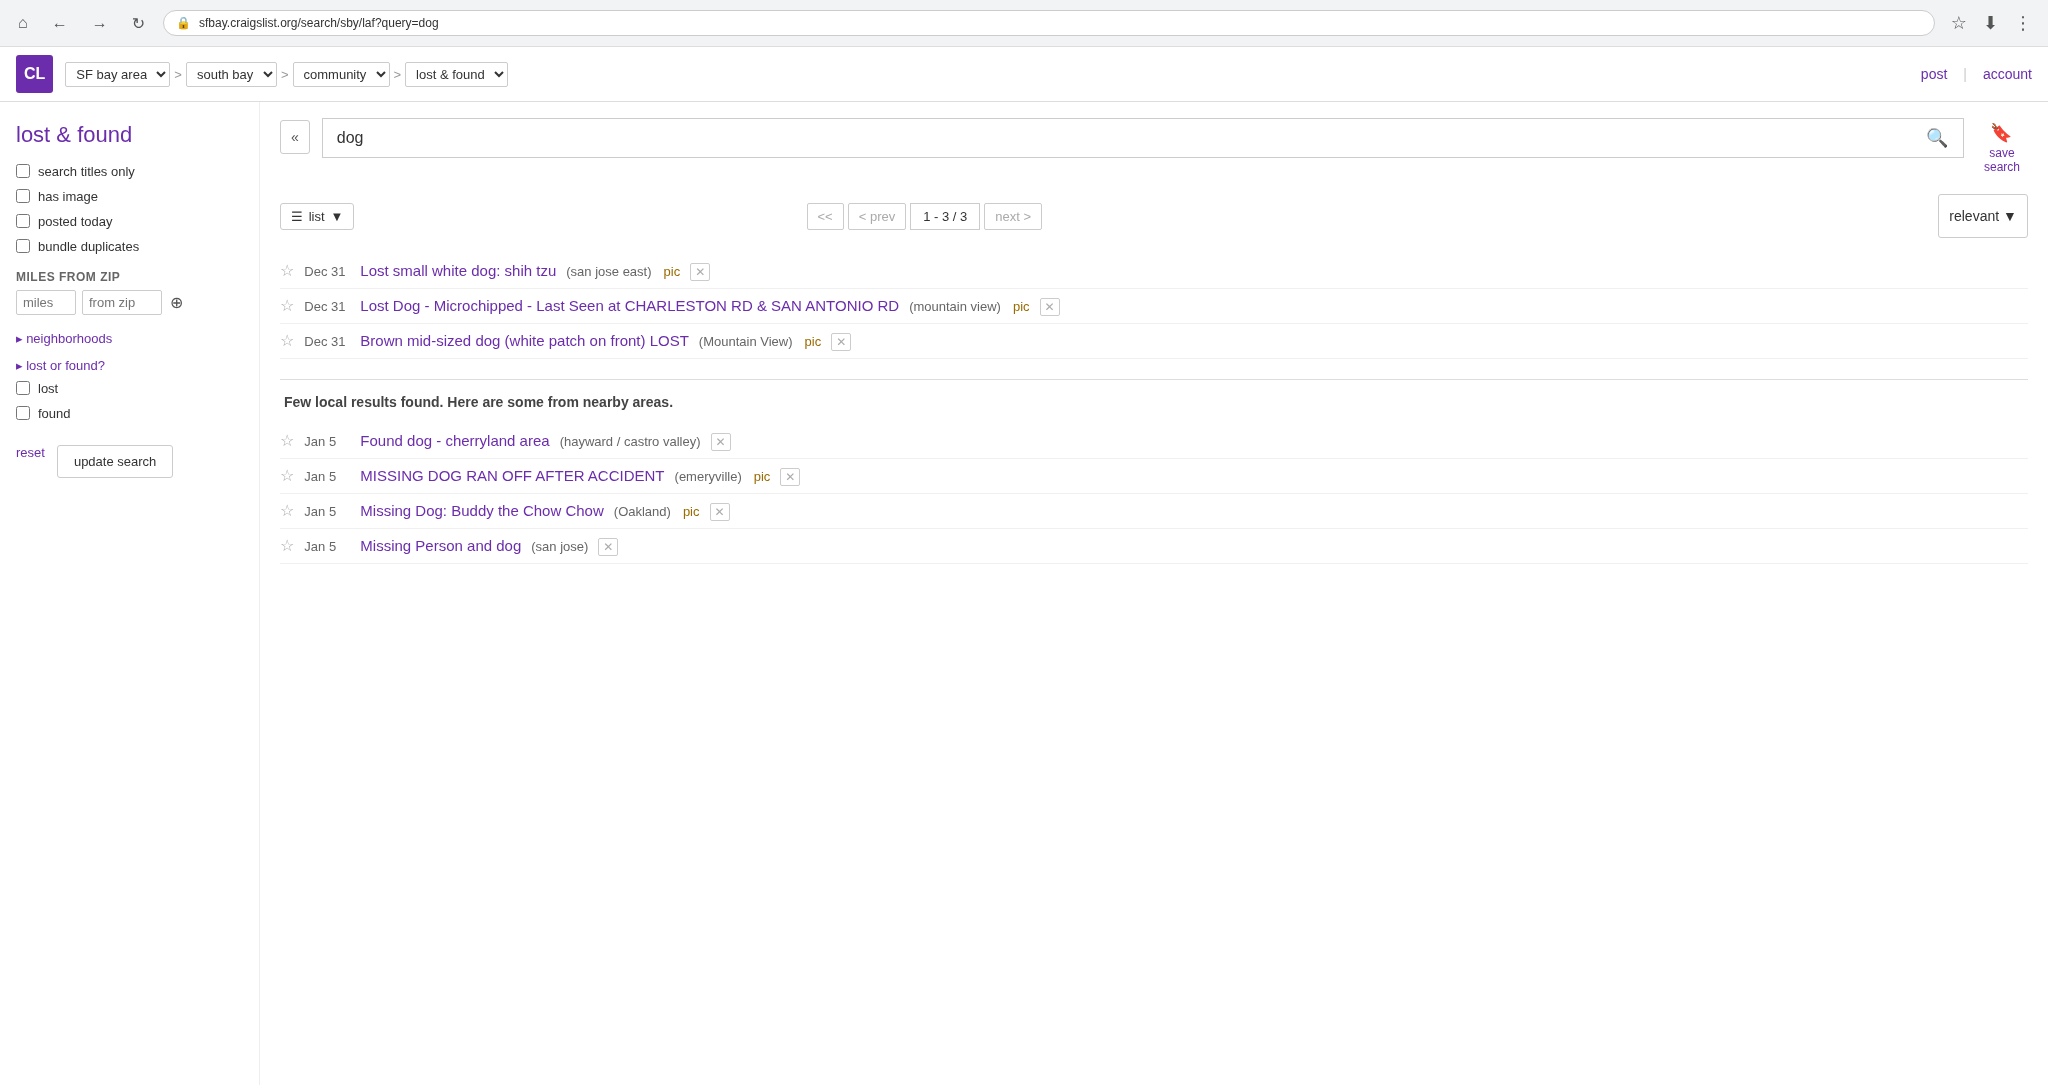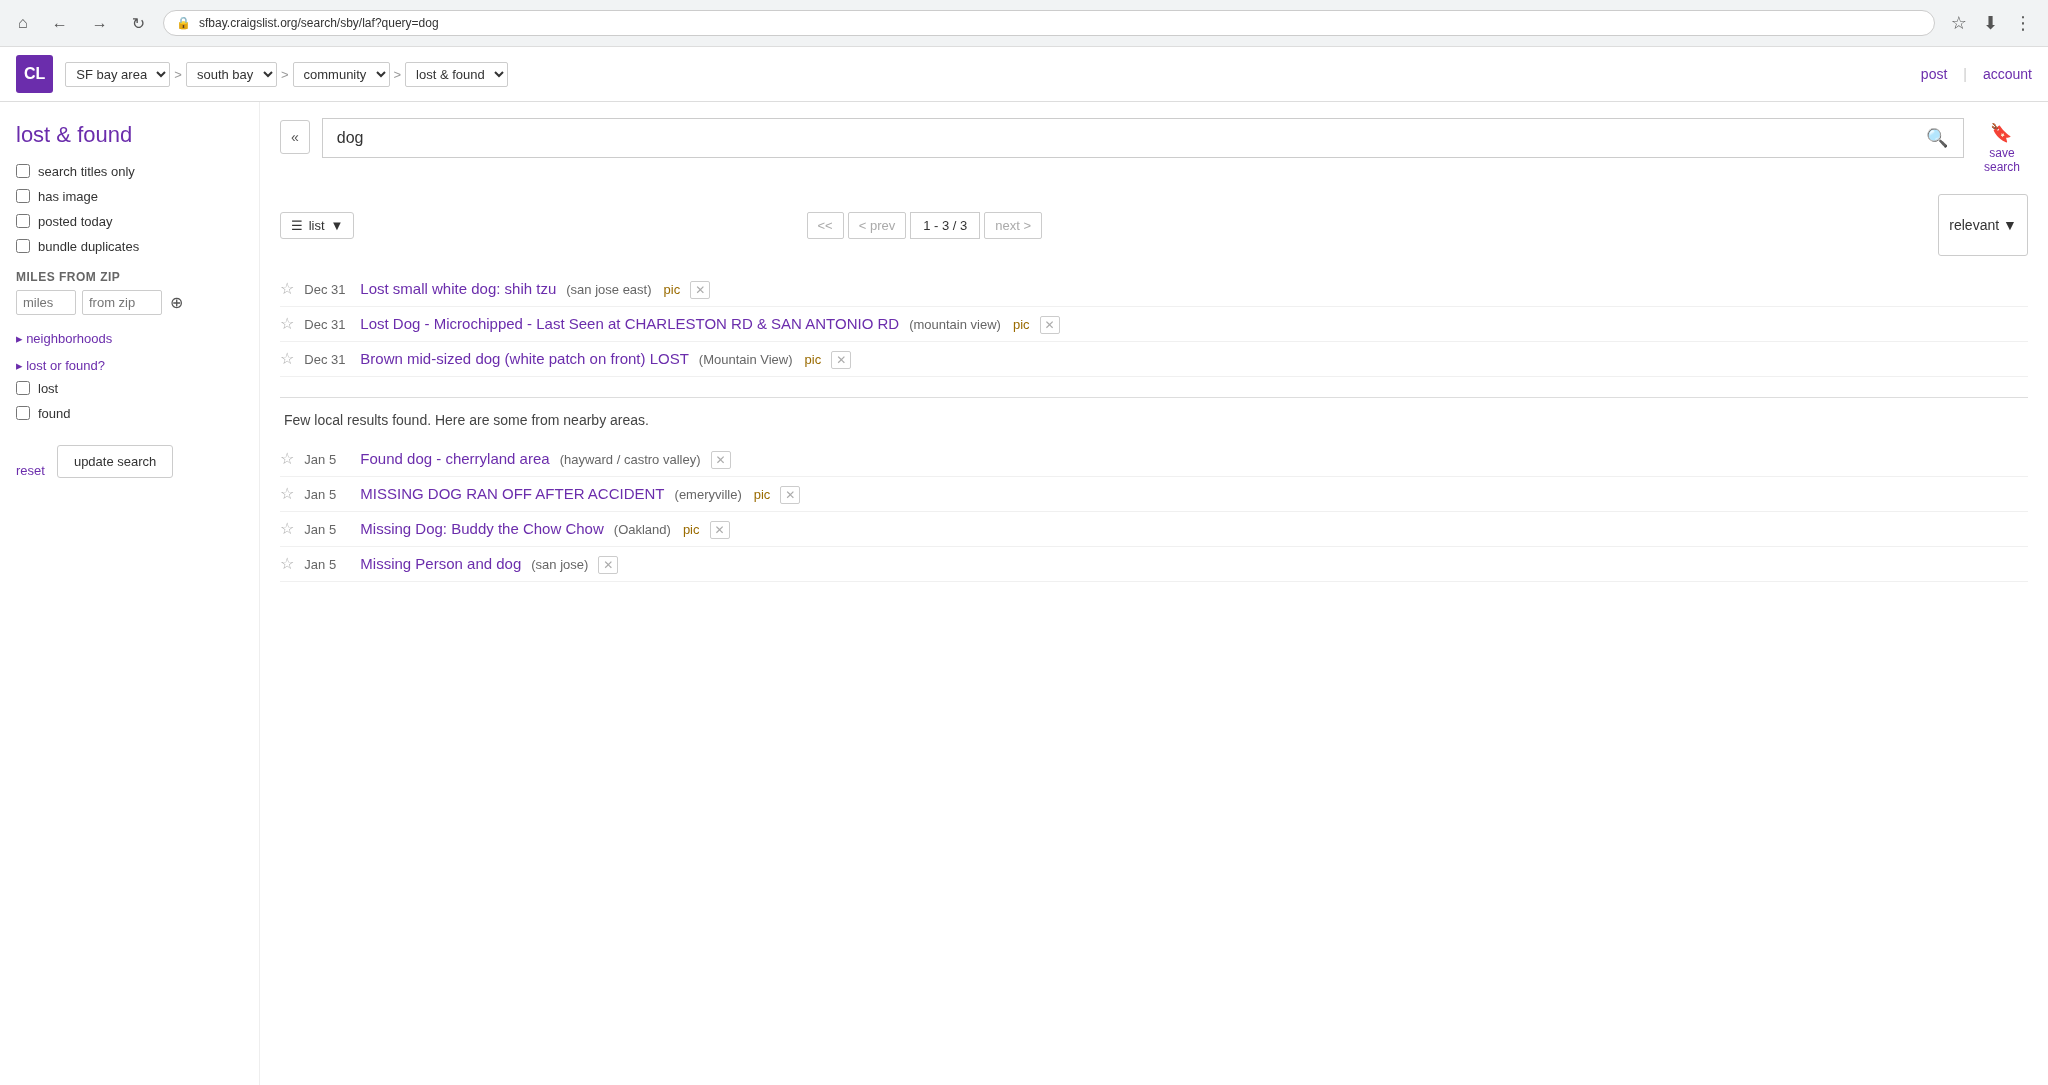--- a/index.html
+++ b/index.html
@@ -185,21 +185,21 @@
     }
     .lost-or-found {
       margin-top: 4px;
     }
     .lost-or-found .filter-item {
       margin-left: 0;
     }
     .sidebar-actions {
       display: flex;
       gap: 12px;
-      align-items: flex-end;
+      align-items: flex-start;
       margin-top: 24px;
     }
     .reset-link {
       color: #6b2dac;
       text-decoration: none;
       font-size: 13px;
     }
     .update-btn {
       background: #fff;
       border: 1px solid #ccc;
@@ -311,21 +311,21 @@
       padding: 5px 12px;
       font-size: 13px;
       color: #333;
     }
     .sort-dropdown {
       margin-left: auto;
       display: flex;
       align-items: center;
       border: 1px solid #ccc;
       border-radius: 3px;
-      padding: 22px 10px;
+      padding: 13px 10px;
       background: #fff;
       cursor: pointer;
       gap: 4px;
     }
 
     
     .result-item {
       display: flex;
       align-items: baseline;
       gap: 10px;
@@ -373,21 +373,21 @@
     }
 
     
     .nearby-separator {
       border-top: 1px solid #ddd;
       margin: 20px 0 14px 0;
     }
     .nearby-text {
       font-size: 14px;
       color: #444;
-      font-weight: normal;
+      font-weight: bold;
       margin-bottom: 14px;
       padding: 0 4px;
     }
   </style>
 </head>
 <body>
 
 <div class="browser-chrome">
   <button class="browser-nav-btn">⌂</button>
   <button class="browser-nav-btn">←</button>

